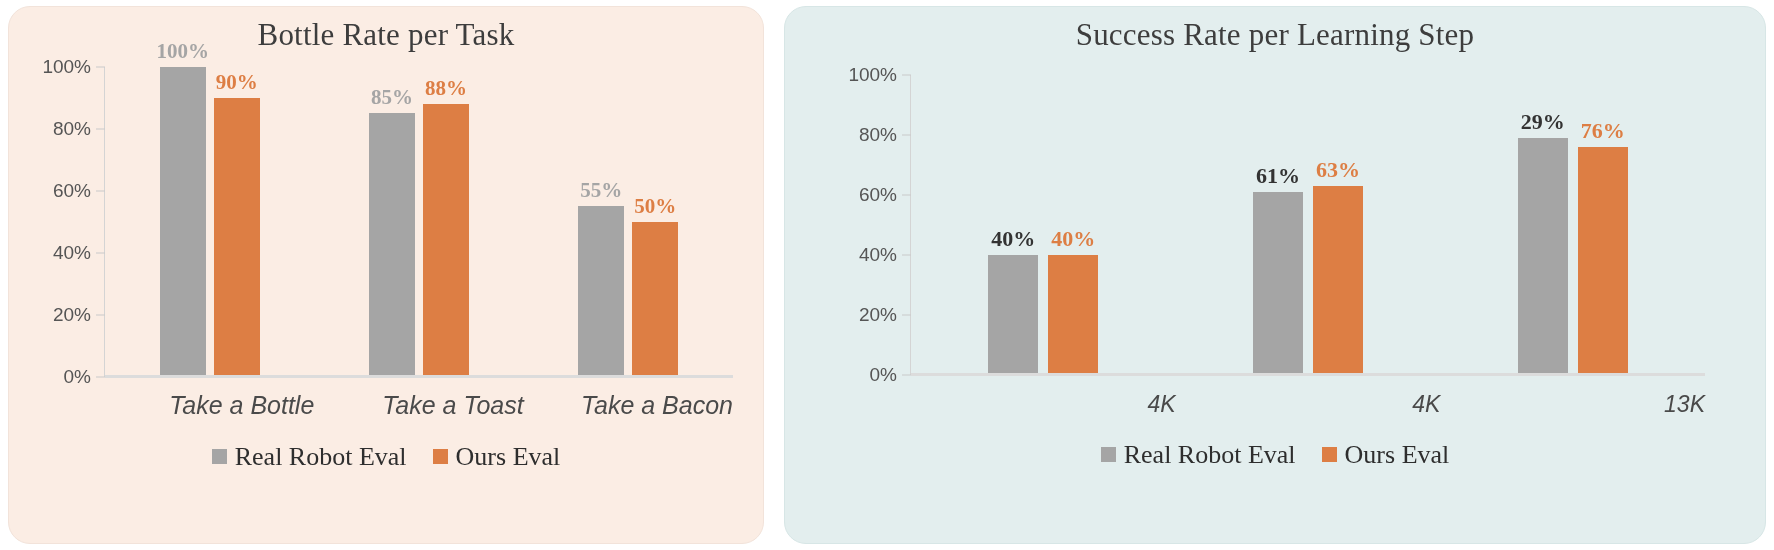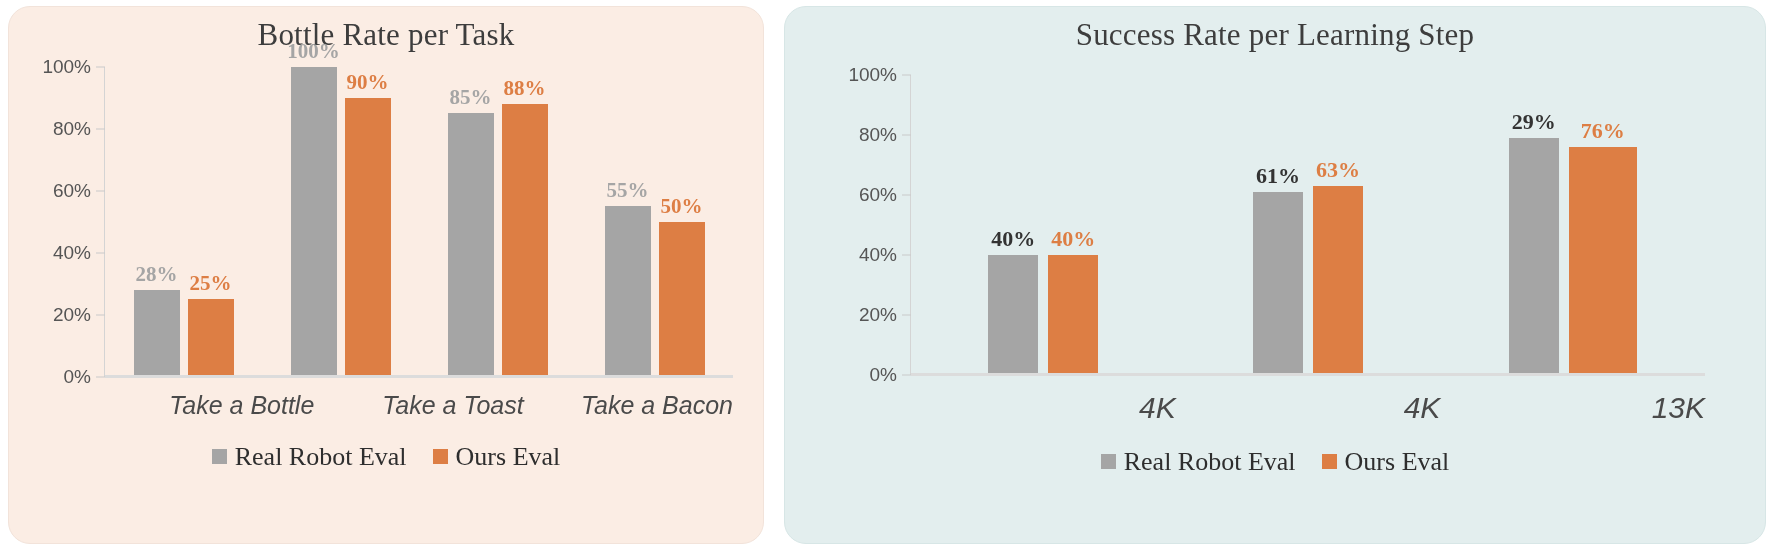--- a/index.html
+++ b/index.html
@@ -159,21 +159,21 @@
   .plot-right + .catrow { margin: 0 60px 0 48px; padding-left: 78px; }
   .cat {
     flex: 1;
     text-align: right;
     font-family: Liberation Sans, sans-serif;
     font-style: italic;
     color: #4a4a4a;
     white-space: nowrap;
   }
   .panel-left  .cat { font-size: 25px; padding-top: 14px; }
-  .panel-right .cat { font-size: 30px; padding-top: 16px; }
+  .panel-right .cat { font-size: 23px; padding-top: 16px; }
 
   
   .legend {
     display: flex;
     justify-content: center;
     align-items: center;
     gap: 26px;
     margin-top: 22px;
   }
   .legend-item {
@@ -217,30 +217,20 @@
           <div class="ytick-mark" style="right:0;  top:0%"></div>
           <div class="ytick-mark" style="right:0;  top:20%"></div>
           <div class="ytick-mark" style="right:0;  top:40%"></div>
           <div class="ytick-mark" style="right:0;  top:60%"></div>
           <div class="ytick-mark" style="right:0;  top:80%"></div>
           <div class="ytick-mark" style="right:0;  top:100%"></div>
         </div>
 
         <div class="bars">
 
-          <div class="group">
-            <div class="bar-slot" style="width:46px">
-              <span class="bar-label lbl-gray-soft" style="bottom:28%">28%</span>
-              <div class="bar bar-gray" style="height:28%"></div>
-            </div>
-            <div class="bar-slot" style="width:46px">
-              <span class="bar-label lbl-orange" style="bottom:25%">25%</span>
-              <div class="bar bar-orange" style="height:25%"></div>
-            </div>
-          </div>
 
           <div class="group">
             <div class="bar-slot" style="width:46px">
               <span class="bar-label lbl-gray-soft" style="bottom:100%">100%</span>
               <div class="bar bar-gray" style="height:100%"></div>
             </div>
             <div class="bar-slot" style="width:46px">
               <span class="bar-label lbl-orange" style="bottom:90%">90%</span>
               <div class="bar bar-orange" style="height:90%"></div>
             </div>
@@ -336,21 +326,21 @@
               <span class="bar-label lbl-orange" style="bottom:63%">63%</span>
               <div class="bar bar-orange" style="height:63%"></div>
             </div>
           </div>
 
           <div class="group" style="gap:10px">
             <div class="bar-slot" style="width:50px">
               <span class="bar-label lbl-gray-dark" style="bottom:79%">29%</span>
               <div class="bar bar-gray" style="height:79%"></div>
             </div>
-            <div class="bar-slot" style="width:68px">
+            <div class="bar-slot" style="width:50px">
               <span class="bar-label lbl-orange" style="bottom:76%">76%</span>
               <div class="bar bar-orange" style="height:76%"></div>
             </div>
           </div>
 
         </div>
 
         <div class="baseline" style="bottom:-1px"></div>
       </div>
     </div>

